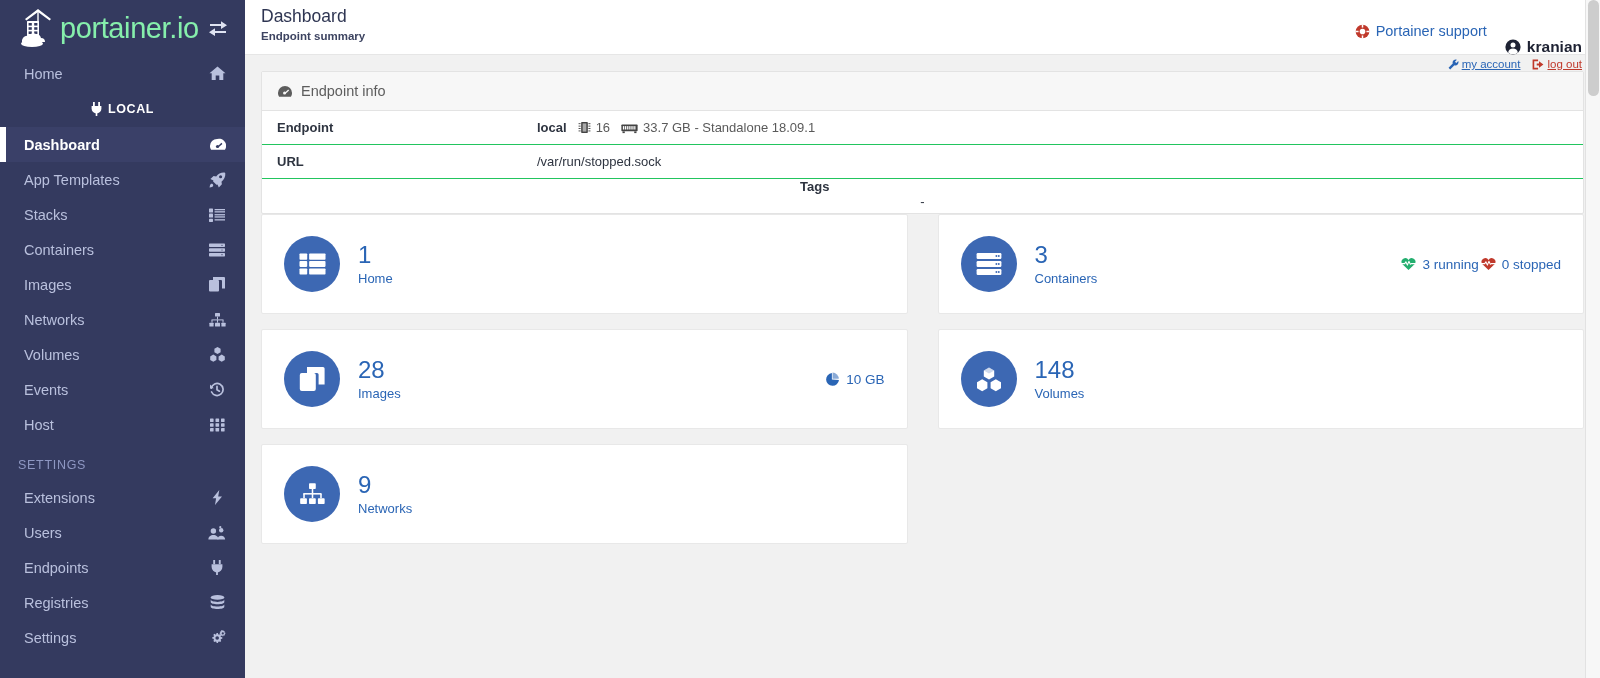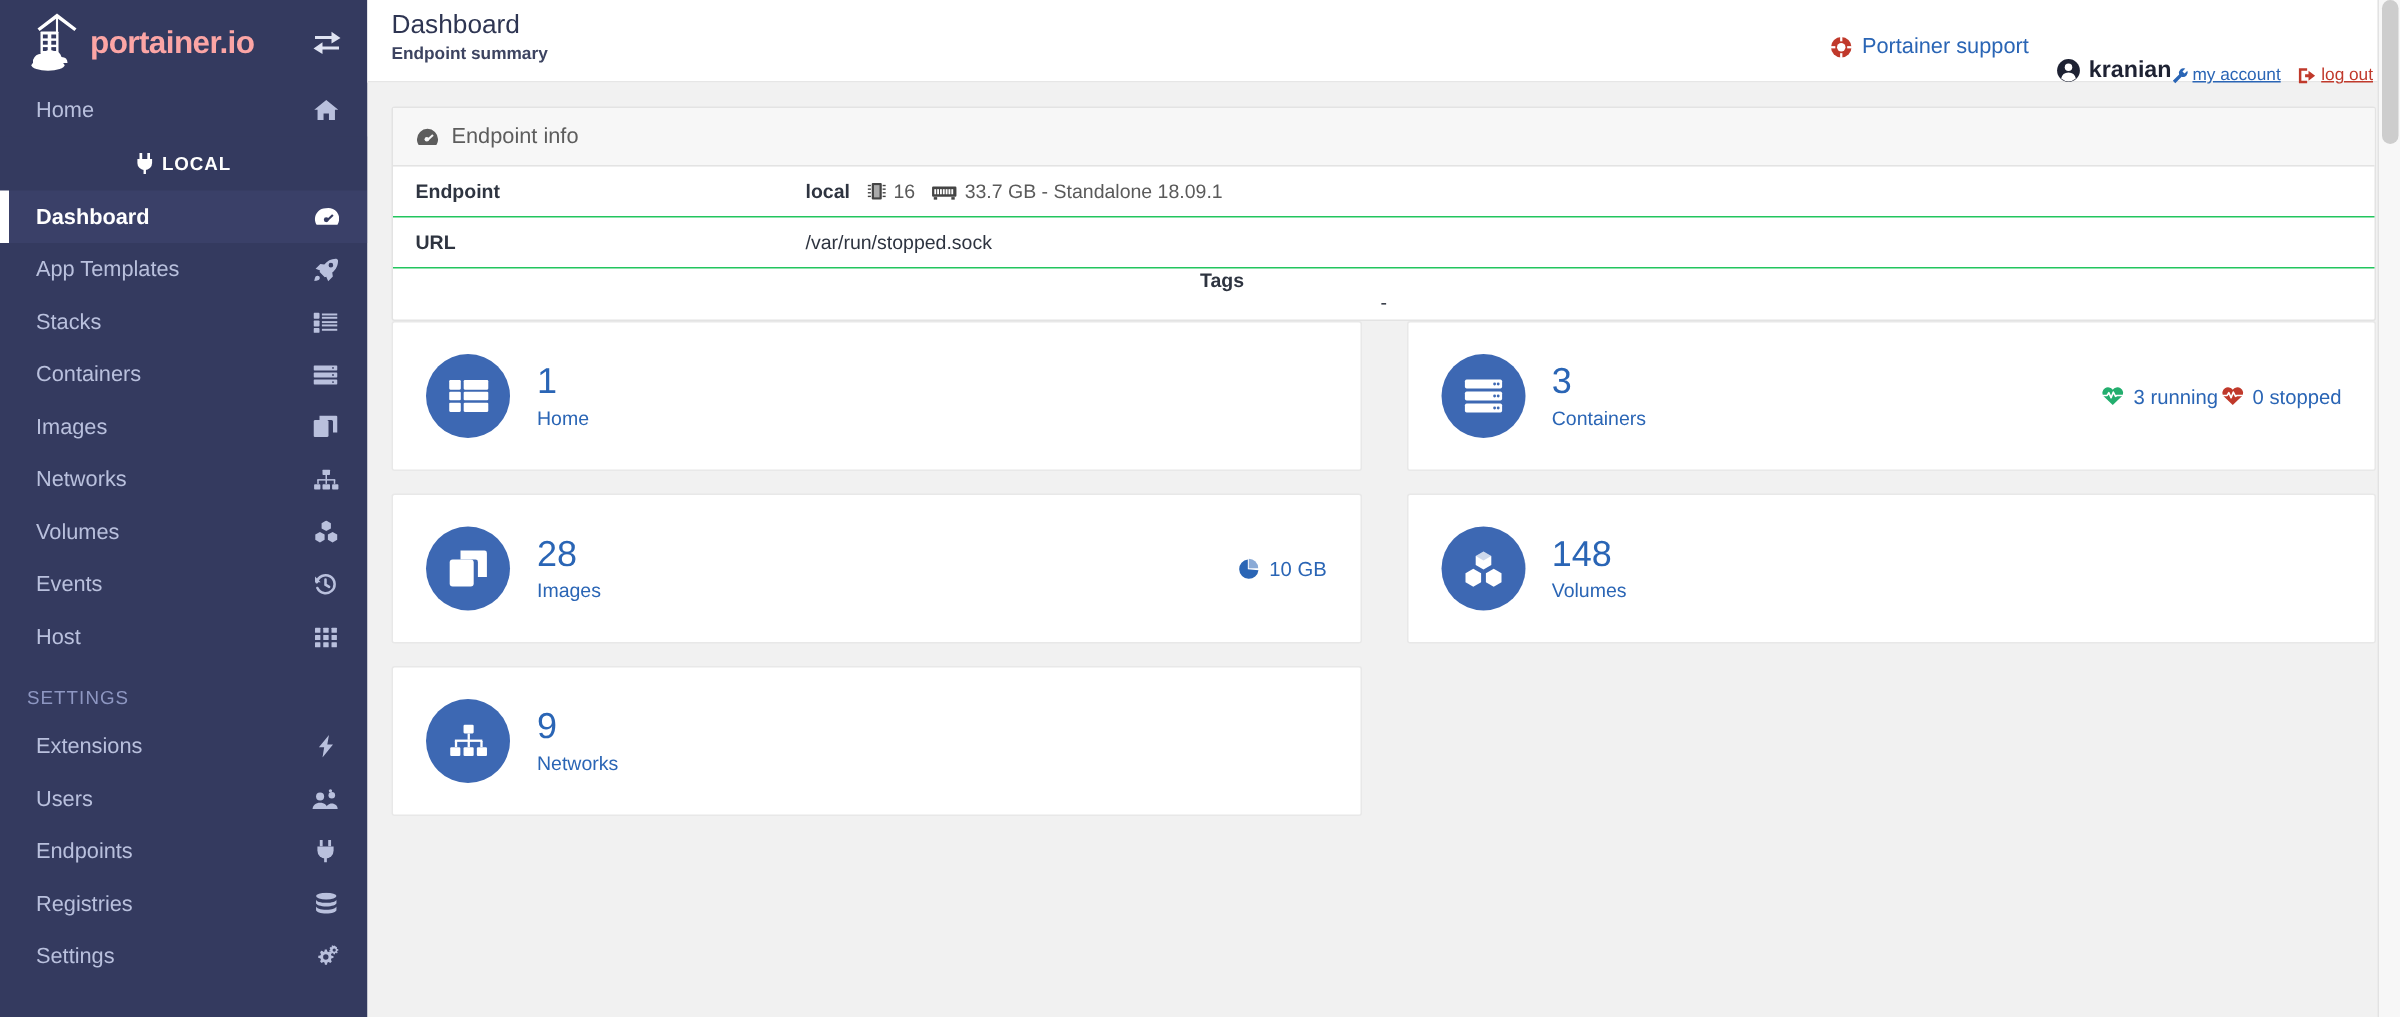--- a/index.html
+++ b/index.html
@@ -17,22 +17,22 @@
     background: #343a5f;
     color: #c5cae5;
     position: relative;
   }
   .brand {
     height: 56px; display: flex; align-items: center;
     padding: 0 16px 0 18px; gap: 4px;
   }
   .brand-logo { width: 40px; height: 42px; flex: 0 0 40px; position: relative; }
   .brand-text {
-    font-size: 21px; color: #fca5a5; letter-spacing: -0.4px;
-    font-weight: 700; line-height: 1; margin-left: -2px;
+    font-size: 29px; color: #86efac; letter-spacing: -0.4px;
+    font-weight: 400; line-height: 1; margin-left: -2px;
   }
   .brand-toggle {
     margin-left: auto; color: #dfe3f2; width: 22px; height: 22px;
     display: flex; align-items: center; justify-content: center; cursor: pointer;
   }
 
   .sidebar-scroll { height: calc(678px - 56px); overflow: hidden; }
 
   .nav-item {
     display: flex; align-items: center; height: 35px;
@@ -74,21 +74,21 @@
     background: #ffffff; height: 55px; position: relative;
     border-bottom: 1px solid #e6e6e6; flex: 0 0 55px;
     display: flex; align-items: flex-start;
   }
   .page-heading { padding: 6px 0 0 16px; }
   .page-title { font-size: 17.5px; color: #2e3552; font-weight: 400; line-height: 1.25; }
   .page-subtitle { font-size: 11.5px; color: #3d4461; margin-top: 2px; font-weight: 600; }
 
   .topbar-right {
     margin-left: auto; text-align: right; padding: 6px 18px 0 0;
-    display: flex; flex-direction: row; align-items: flex-end;
+    display: flex; flex-direction: column; align-items: flex-end;
   }
   .topbar-row1 { display: flex; align-items: center; gap: 18px; }
   .support-link {
     display: flex; align-items: center; gap: 6px;
     color: #2a65b5; font-size: 14.5px; cursor: pointer;
   }
   .user-block {
     display: flex; align-items: center; gap: 6px;
     color: #1e2233; font-size: 15.5px; font-weight: 600; margin-top: 32px;
   }

